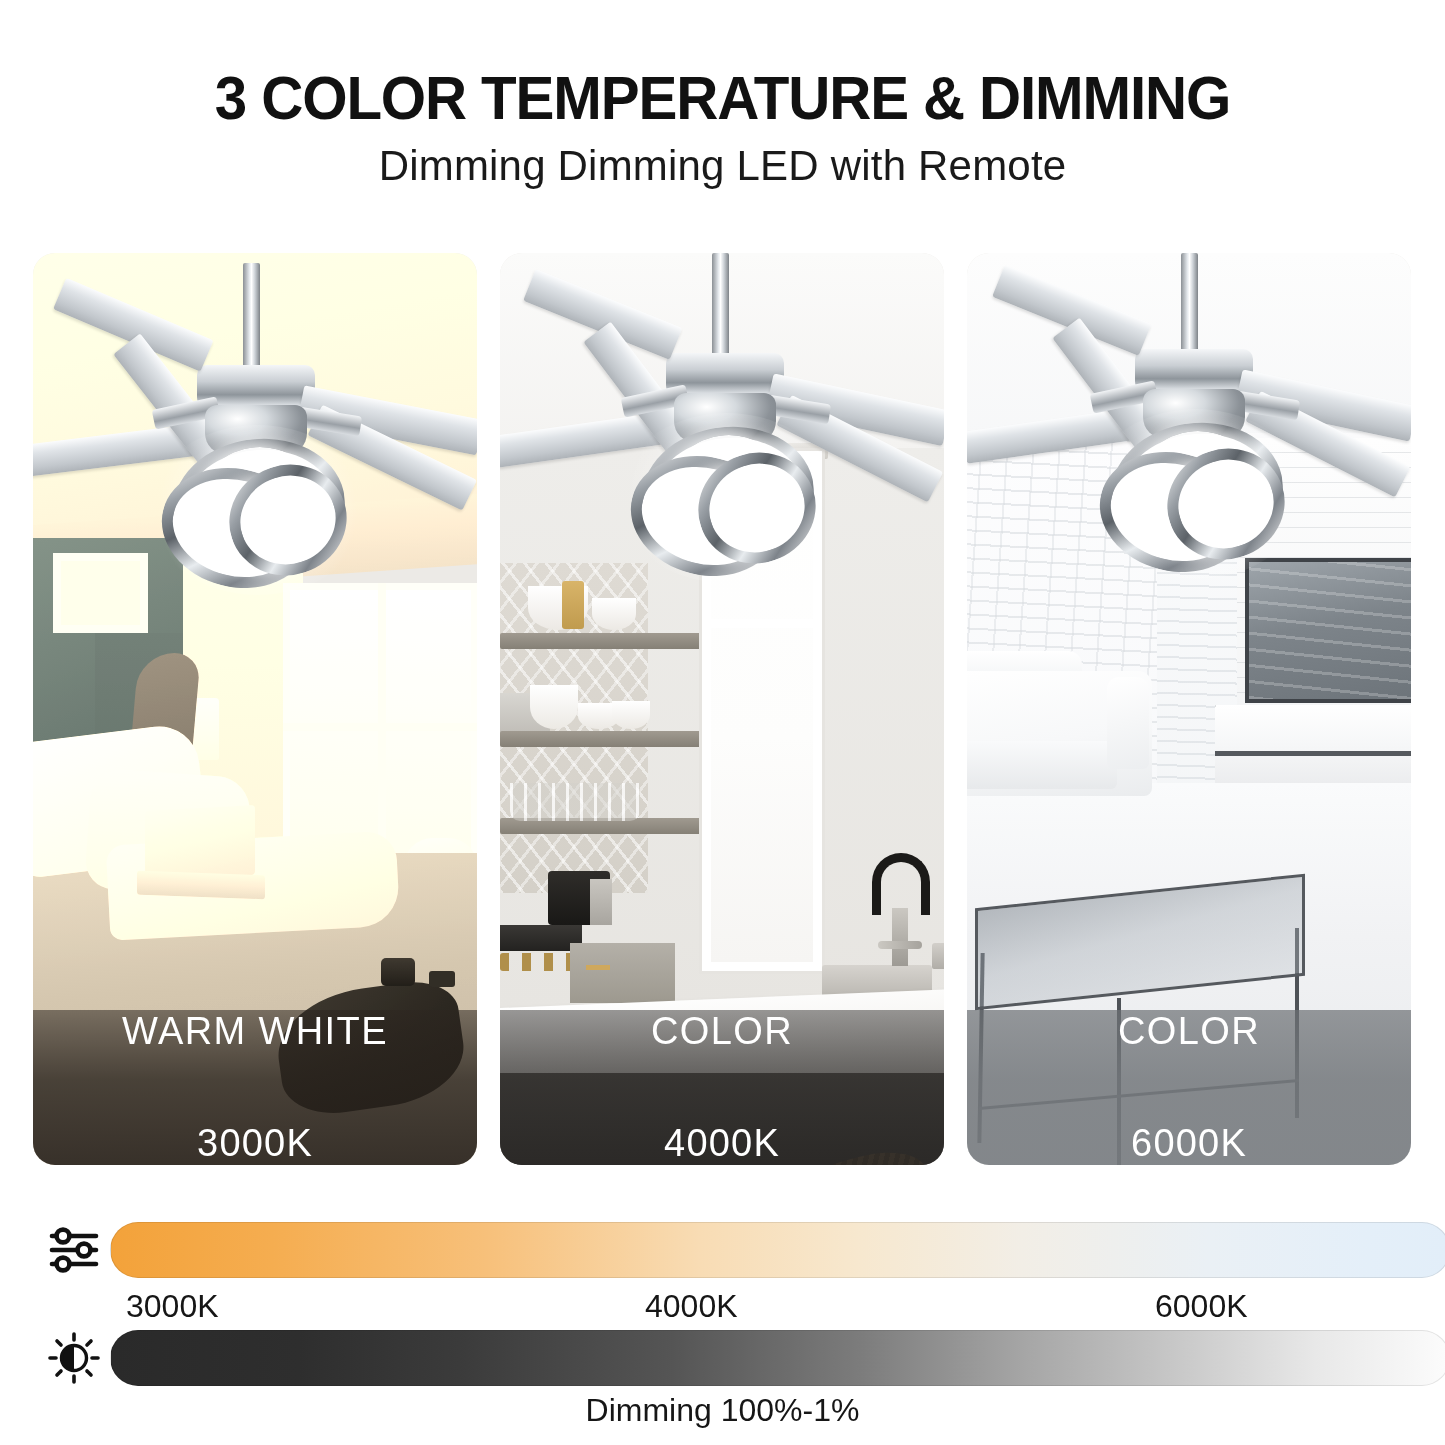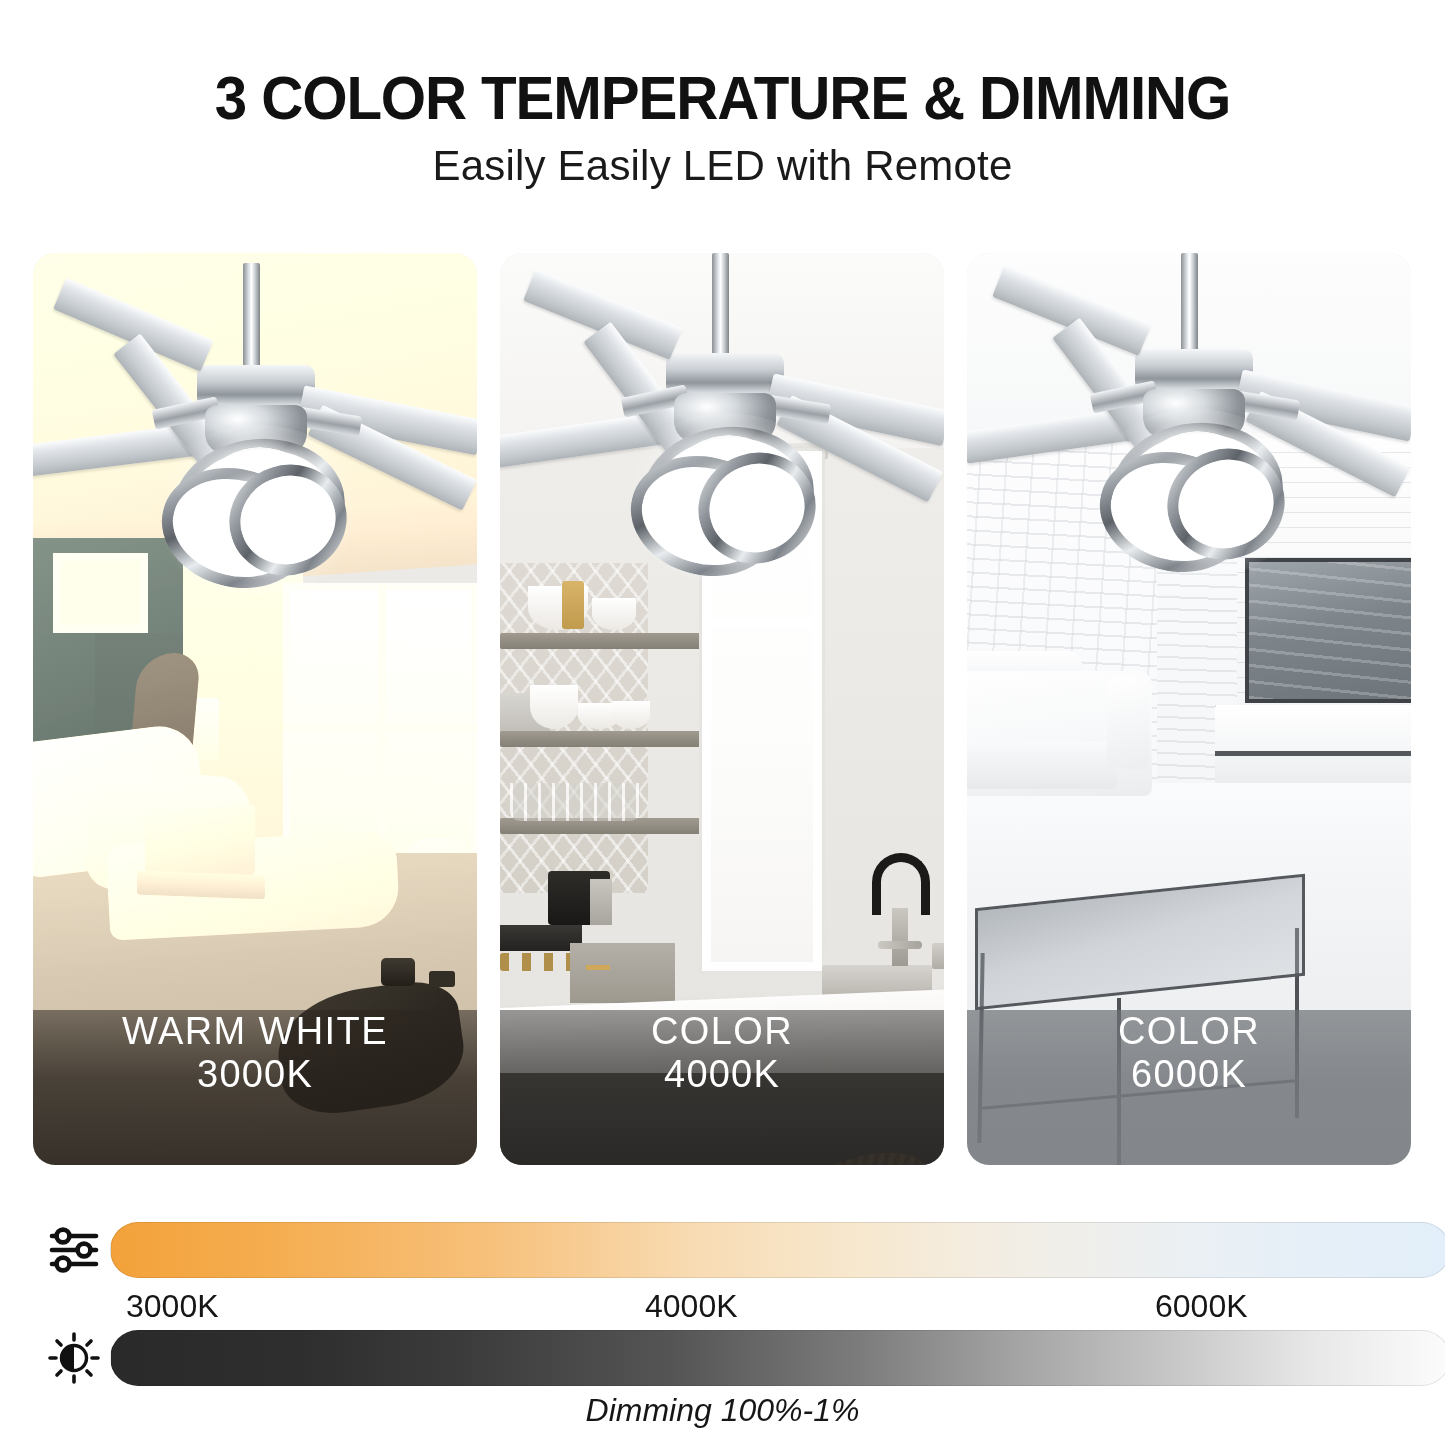--- a/index.html
+++ b/index.html
@@ -54,21 +54,21 @@
   .scene { position: absolute; inset: 0; overflow: hidden; }
 
   
   .cap-overlay {
     position: absolute;
     left: 0; right: 0; bottom: 0;
     height: 155px;
     display: flex;
     flex-direction: column;
     align-items: center;
-    justify-content: flex-start;
+    justify-content: space-between;
     z-index: 40;
     color: #ffffff;
   }
   .cap-name { font-size: 38px; font-weight: 400; letter-spacing: 1.4px; line-height: 1.12; }
   .cap-temp { font-size: 38px; font-weight: 400; letter-spacing: 1.2px; line-height: 1.12; }
 
   .ov-warm  { background: linear-gradient(to bottom, rgba(45,38,32,0.55) 0%, rgba(40,34,28,0.80) 45%, rgba(36,30,25,0.88) 100%); }
   .ov-nature{ background: linear-gradient(to bottom, rgba(58,56,54,0.52) 0%, rgba(48,46,44,0.74) 45%, rgba(42,40,38,0.82) 100%); }
   .ov-white { background: linear-gradient(to bottom, rgba(108,112,116,0.70) 0%, rgba(116,120,124,0.86) 45%, rgba(120,124,128,0.90) 100%); }
 
@@ -286,21 +286,21 @@
       #2a2a2a 0%, #2e2e2e 14%, #3b3b3b 26%, #555555 42%,
       #7c7c7c 56%, #a5a5a5 68%, #c9c9c9 80%, #e8e8e8 90%, #fcfcfc 100%); }
   .tick-labels { position:absolute; width:1340px; height:44px; }
   .tick { position:absolute; top:0; font-size:32px; color:#161616; white-space:nowrap; }
   .dim-label { position:absolute; width:100%; text-align:center; font-size:32px; color:#161616; }
 </style>
 </head>
 <body>
 
 <div class="headline">3 COLOR TEMPERATURE &amp; DIMMING</div>
-<div class="subhead">Easily Easily LED with Remote</div>
+<div class="subhead">Dimming Dimming LED with Remote</div>
 
 <div class="cards">
 
   <div class="card">
     <div class="scene sepia">
       <div class="bed-ceiling"></div>
       <div class="bed-ceil-edge"></div>
       <div class="bed-wall-teal"></div>
       <div class="bed-wall-teal2"></div>
       <div class="bed-wall-mid"></div>
@@ -498,13 +498,13 @@
         <line x1="39" y1="13" x2="43" y2="9"></line>
       </g>
       <circle cx="26" cy="26" r="12.5" fill="#111111"></circle>
       <path d="M26 13.5 A12.5 12.5 0 0 1 26 38.5 Z" fill="#ffffff"></path>
       <circle cx="26" cy="26" r="12.5" fill="none" stroke="#111111" stroke-width="3.4"></circle>
     </svg>
   </span>
   <div class="bar bar-dim"></div>
 </div>
 
-<div class="dim-label" style="top:1392px;font-style:italic;">Dimming 100%-1%</div>
+<div class="dim-label" style="top:1392px;">Dimming 100%-1%</div>
 
 </body></html>

